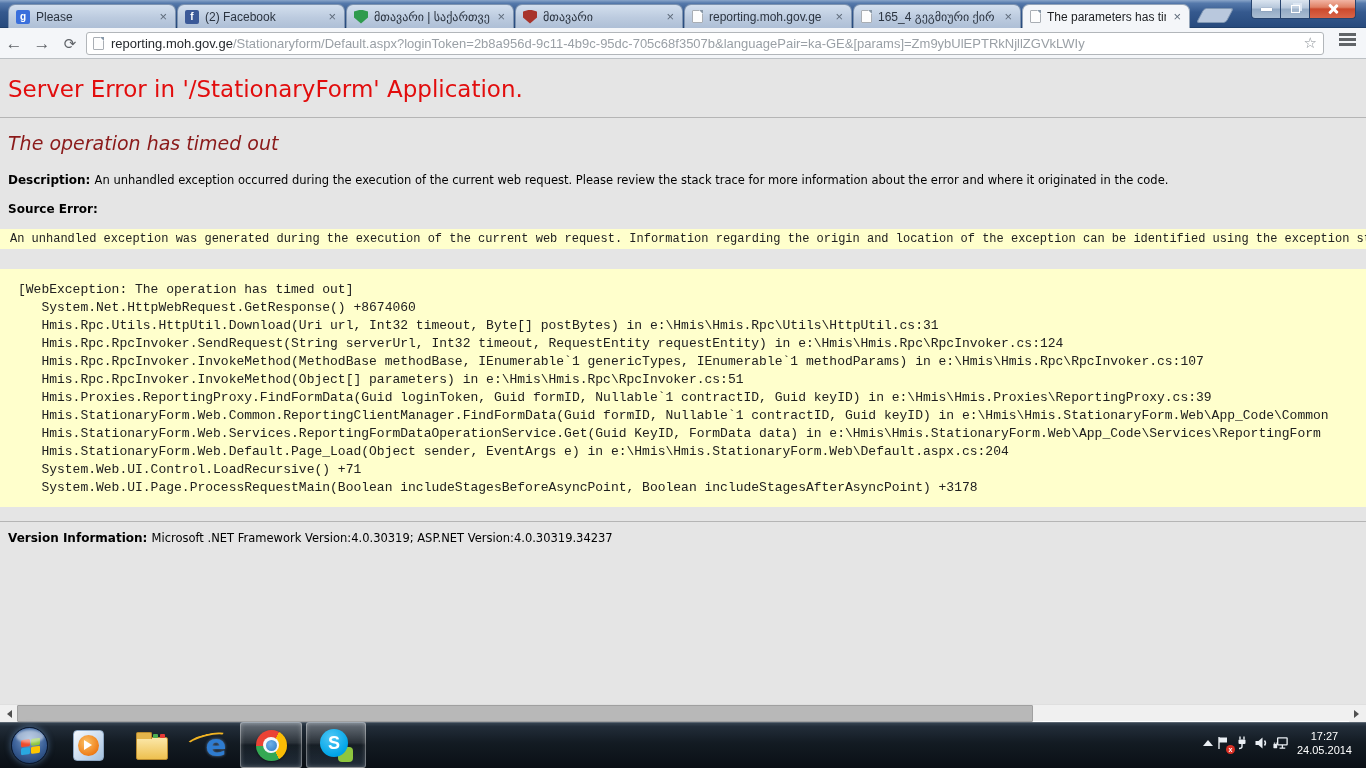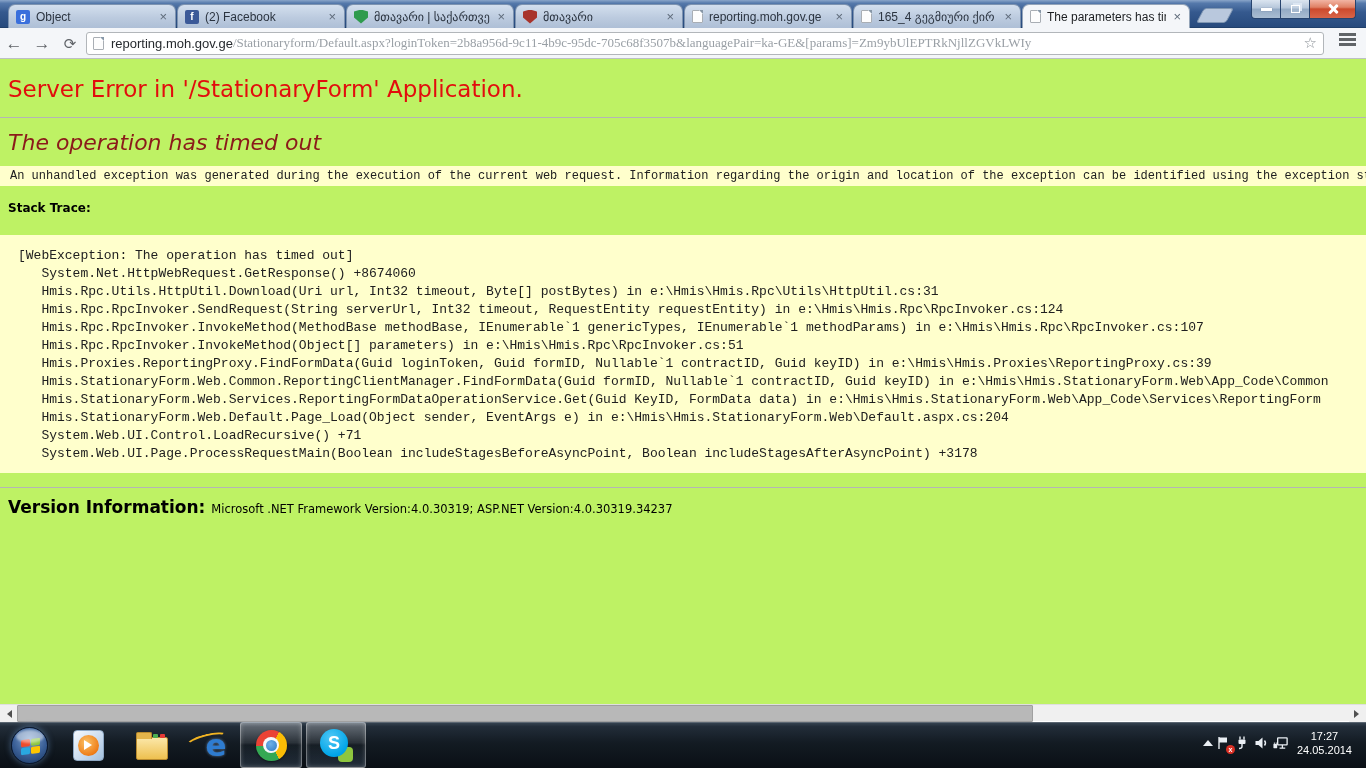--- a/index.html
+++ b/index.html
@@ -62,44 +62,44 @@
   .toolbar { position:relative; height:31px; background:#f4f6f9;
     border-bottom:1px solid #bcc0c4; display:flex; align-items:center; }
   .nav-ic { font-size:17px; color:#5f6368; width:28px; text-align:center;
     line-height:1; user-select:none; }
   .reload-ic { font-size:15px; }
   .omnibox { flex:1; height:23px; margin:0 8px 0 2px; background:#fff;
     border:1px solid #b2b6ba; border-radius:3px; display:flex; align-items:center;
     padding:0 6px; font-size:13px; overflow:hidden; white-space:nowrap; }
   .omnibox .page-ic { margin-right:7px; }
   .url-host { color:#262a2e; }
-  .url-path { color:#9aa0a6; flex:1; overflow:hidden;font-family:Liberation Serif, serif; }
+  .url-path { color:#9aa0a6; flex:1; overflow:hidden; }
   .star-ic { color:#8a9096; font-size:15px; margin-left:4px; }
   .menu-ic { width:30px; display:flex; justify-content:center; margin-right:4px; }
   .menu-bars { width:17px; height:2.5px; background:#606468;
     box-shadow:0 5px 0 #606468, 0 10px 0 #606468; margin-top:-10px; }
 
   
-  .content { position:relative; height:645px; background:#bef264; overflow:hidden;
+  .content { position:relative; height:645px; background:#e5e5e5; overflow:hidden;
     font-family:"DejaVu Sans", sans-serif; }
   .err-h1 { margin:16px 8px 0; font-size:23px; font-weight:normal; color:#e20d0d;
     line-height:28px; }
   .rule { border:none; border-top:1px solid #b5b5b5; margin:14px 0 0; }
-  .err-h2 { margin:15px 8px 0; font-size:22px; font-weight:normal; font-style:italic;
+  .err-h2 { margin:15px 8px 0; font-size:19px; font-weight:normal; font-style:italic;
     color:#8b1a1a; line-height:20px; }
   .para { margin:20px 8px 0; font-size:11.5px; color:#000; line-height:14px; }
   .para b { font-size:12px; }
   .lbl { margin:15px 8px 0; font-size:12px; font-weight:bold; color:#000; }
   .codebox { margin-top:13px; background:#ffffcc; padding:3px 0 3px 10px;
     font-family:"Liberation Mono", monospace; font-size:12px; color:#202020;
     white-space:pre; overflow:hidden; }
   .codebox.stack { margin-top:20px; padding:12px 0 10px 18px; font-size:13px;
     line-height:18px; }
   .version { margin:9px 8px 0; font-size:11.5px; }
-  .version b { font-size:17px; }
+  .version b { font-size:12px; }
 
   
   .hscroll { position:relative; height:17px; background:#f0f0f0;
     border-top:1px solid #dfdfdf; }
   .hs-arrow { position:absolute; top:0; width:17px; height:17px; background:#f0f0f0;
     display:flex; align-items:center; justify-content:center; }
   .hs-arrow.left { left:0; } .hs-arrow.right { right:0; }
   .tri-l { width:0; height:0; border:4px solid transparent;
     border-right:5px solid #505050; margin-right:2px; }
   .tri-r { width:0; height:0; border:4px solid transparent;
@@ -197,21 +197,21 @@
 </head>
 <body>
 
 <div class="screen">
 
   <div class="titlebar">
     <div class="tabs">
 
       <div class="tab">
         <span class="fav fav-google">g</span>
-        <span class="tab-title">Object</span>
+        <span class="tab-title">Please</span>
         <span class="tab-close">×</span>
       </div>
 
       <div class="tab">
         <span class="fav fav-facebook">f</span>
         <span class="tab-title">(2) Facebook</span>
         <span class="tab-close">×</span>
       </div>
 
       <div class="tab">
@@ -273,25 +273,28 @@
     <div class="menu-ic">
       <span class="menu-bars"></span>
     </div>
   </div>
 
   <div class="content">
     <h1 class="err-h1">Server Error in '/StationaryForm' Application.</h1>
     <hr class="rule">
     <h2 class="err-h2">The operation has timed out</h2>
 
-
-
+    <p class="para">
+      <b>Description: </b><span>An unhandled exception occurred during the execution of the current web request. Please review the stack trace for more information about the error and where it originated in the code.</span>
+    </p>
+
+
+    <div class="lbl">Source Error:</div>
     <div class="codebox">An unhandled exception was generated during the execution of the current web request. Information regarding the origin and location of the exception can be identified using the exception stack trace below.</div>
 
-    <div class="lbl">Stack Trace:</div>
     <pre class="codebox stack">[WebException: The operation has timed out]
    System.Net.HttpWebRequest.GetResponse() +8674060
    Hmis.Rpc.Utils.HttpUtil.Download(Uri url, Int32 timeout, Byte[] postBytes) in e:\Hmis\Hmis.Rpc\Utils\HttpUtil.cs:31
    Hmis.Rpc.RpcInvoker.SendRequest(String serverUrl, Int32 timeout, RequestEntity requestEntity) in e:\Hmis\Hmis.Rpc\RpcInvoker.cs:124
    Hmis.Rpc.RpcInvoker.InvokeMethod(MethodBase methodBase, IEnumerable`1 genericTypes, IEnumerable`1 methodParams) in e:\Hmis\Hmis.Rpc\RpcInvoker.cs:107
    Hmis.Rpc.RpcInvoker.InvokeMethod(Object[] parameters) in e:\Hmis\Hmis.Rpc\RpcInvoker.cs:51
    Hmis.Proxies.ReportingProxy.FindFormData(Guid loginToken, Guid formID, Nullable`1 contractID, Guid keyID) in e:\Hmis\Hmis.Proxies\ReportingProxy.cs:39
    Hmis.StationaryForm.Web.Common.ReportingClientManager.FindFormData(Guid formID, Nullable`1 contractID, Guid keyID) in e:\Hmis\Hmis.StationaryForm.Web\App_Code\Common
    Hmis.StationaryForm.Web.Services.ReportingFormDataOperationService.Get(Guid KeyID, FormData data) in e:\Hmis\Hmis.StationaryForm.Web\App_Code\Services\ReportingForm
    Hmis.StationaryForm.Web.Default.Page_Load(Object sender, EventArgs e) in e:\Hmis\Hmis.StationaryForm.Web\Default.aspx.cs:204

